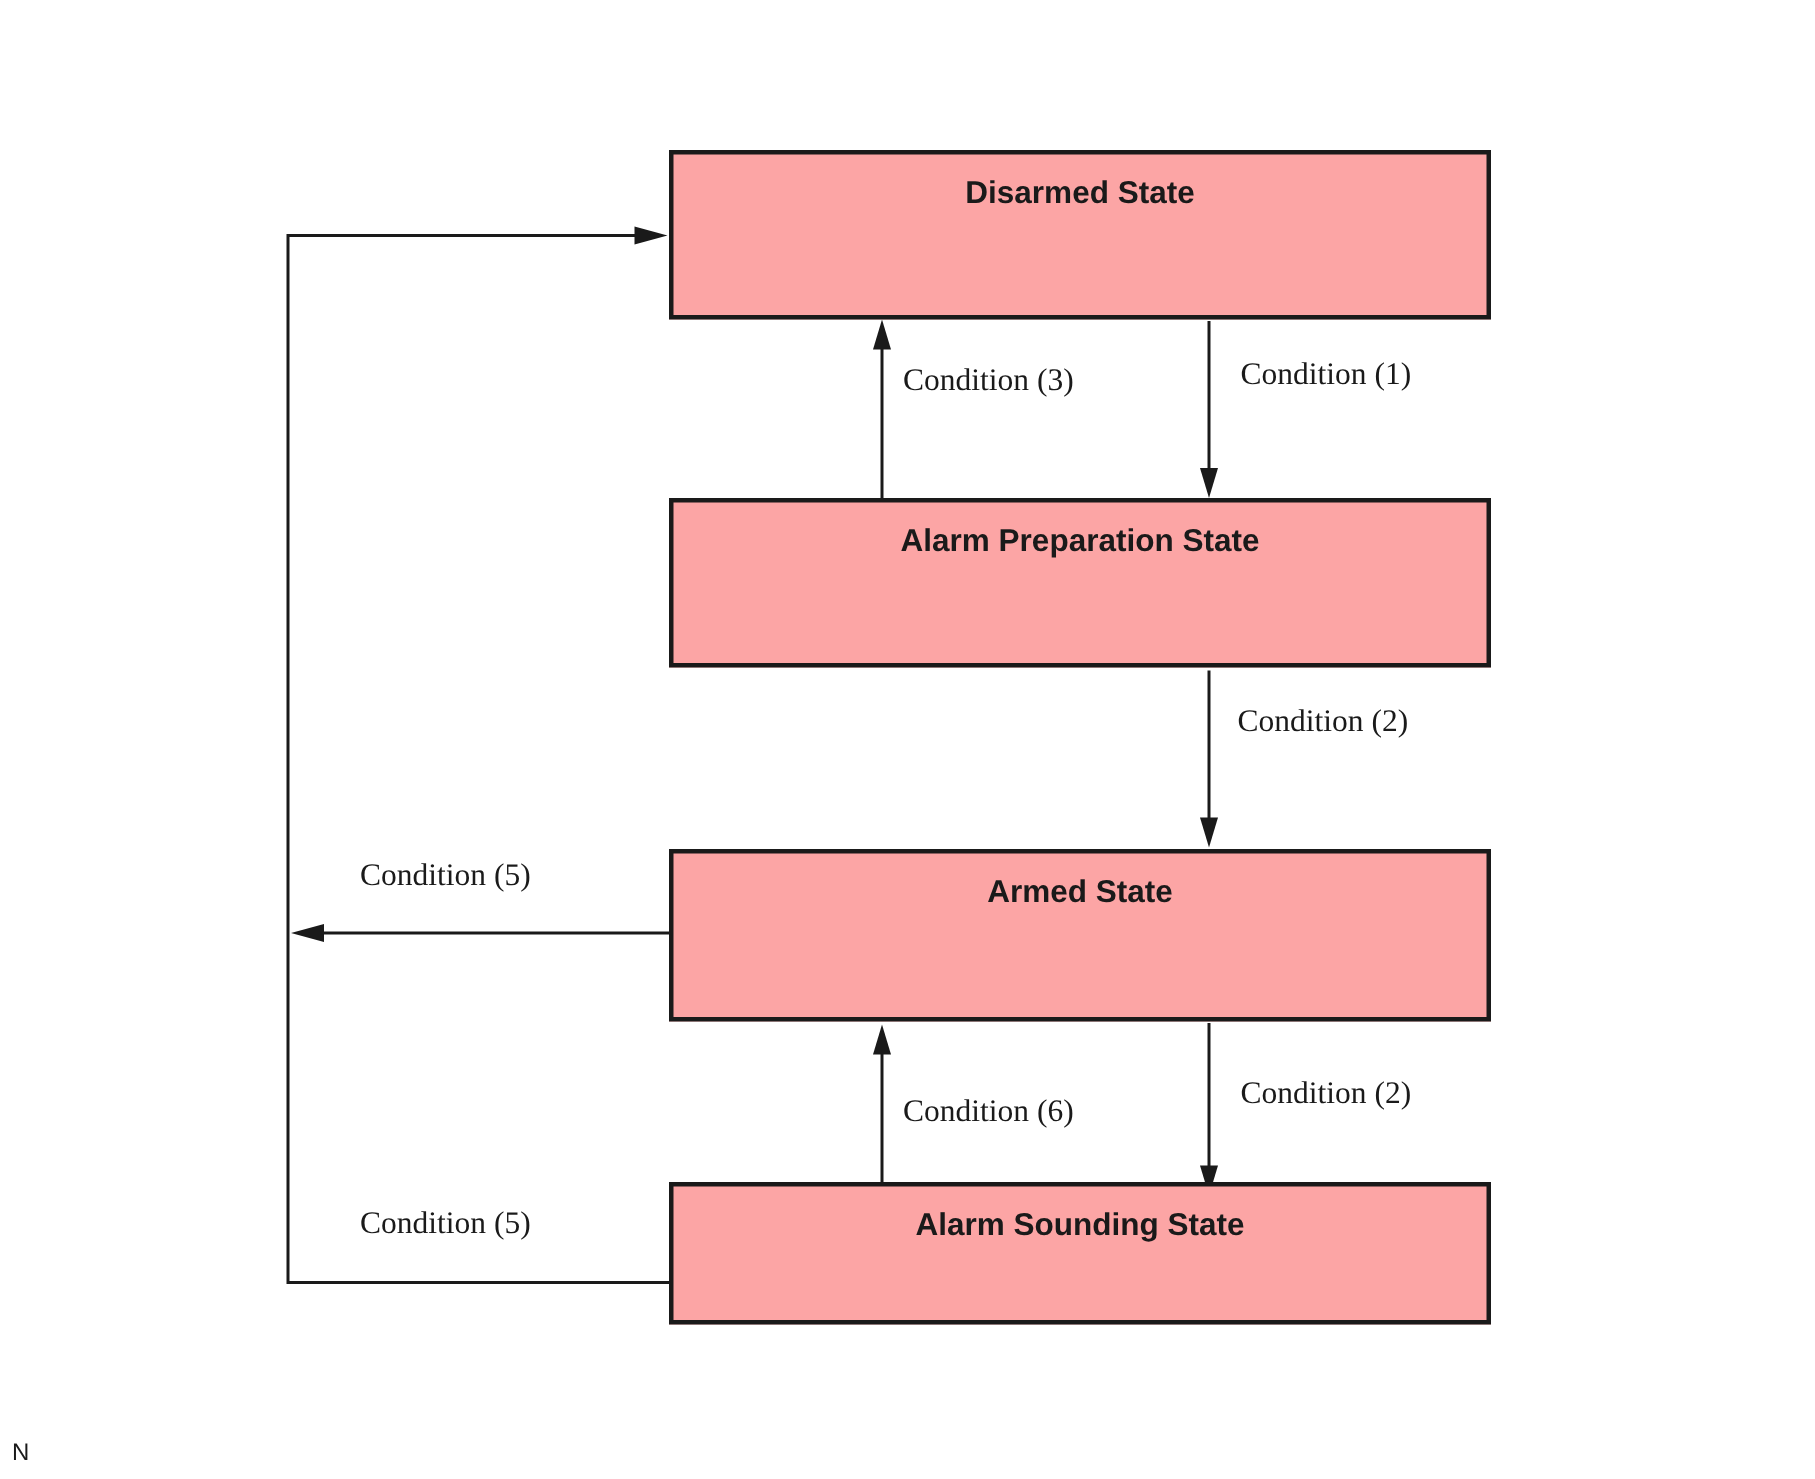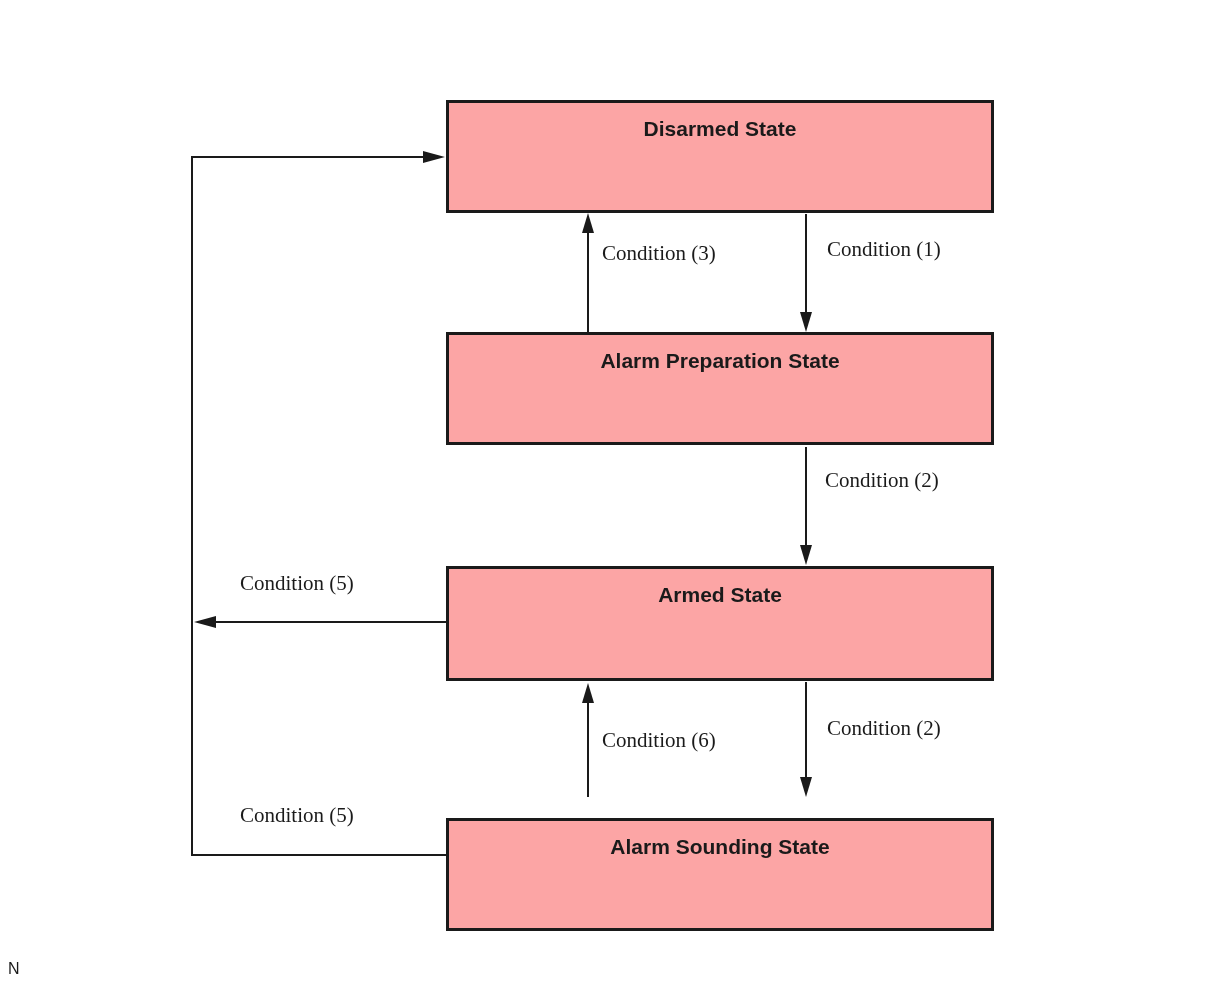--- a/index.html
+++ b/index.html
@@ -35,21 +35,21 @@
   }
   .state-box .state-label {
     font-size: 21px;
     font-weight: bold;
     line-height: 24px;
     white-space: nowrap;
   }
   .box-disarmed { top: 100px; height: 113px; }
   .box-arming   { top: 332px; height: 113px; }
   .box-armed    { top: 566px; height: 115px; }
-  .box-alarm    { top: 818px; height: 113px; }
+  .box-alarm    { top: 788px; height: 95px; }
 
   .cond-label {
     position: absolute;
     font-size: 21px;
     line-height: 24px;
     white-space: nowrap;
     font-family: Liberation Serif, serif;
   }
   .lbl-c3  { left: 602px; top: 241px; }
   .lbl-c1  { left: 827px; top: 237px; }

